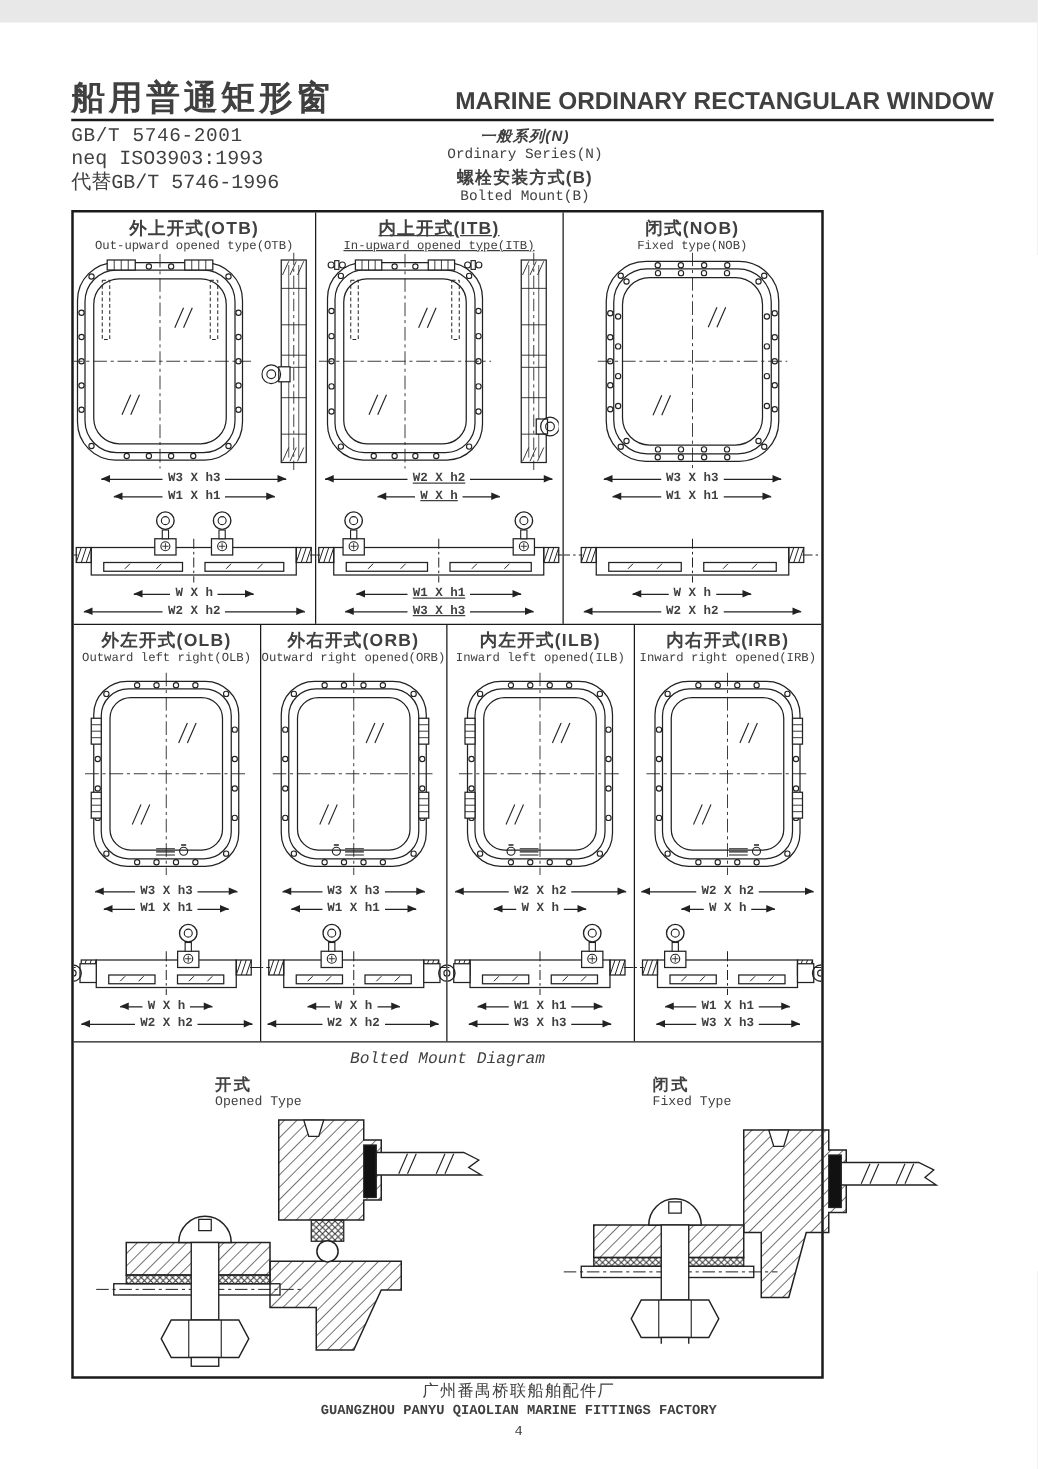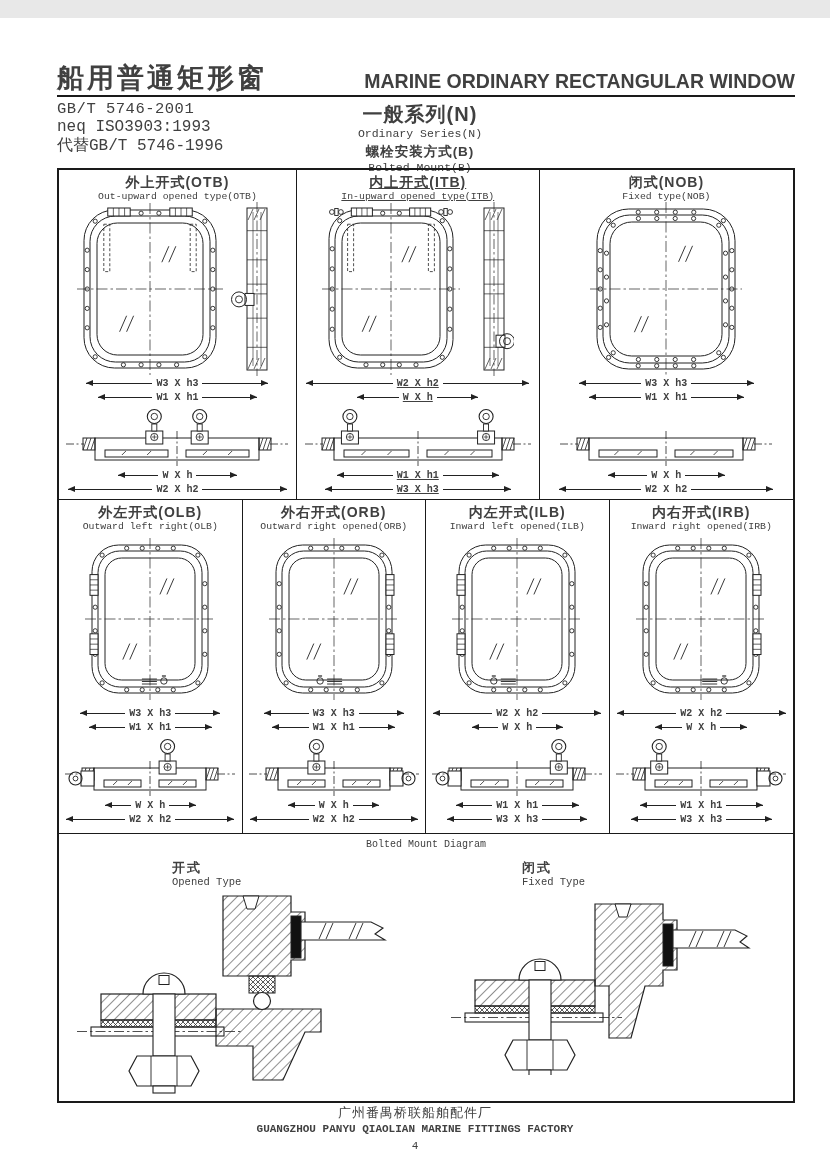--- a/index.html
+++ b/index.html
@@ -10,27 +10,27 @@
 
   
   .title-zh{left:57px;top:42px;font-size:27px;font-weight:bold;letter-spacing:3px;}
   .title-en{right:35px;top:52px;font-size:19.5px;font-weight:bold;letter-spacing:0px;
             font-family:"Liberation Sans","DejaVu Sans",sans-serif;}
   .head-rule{left:57px;top:77px;width:738px;height:2px;background:#1a1a1a;}
   .std-block{left:57px;top:82px;line-height:1.18;}
   .std-main{font-size:15.5px;letter-spacing:0.5px;}
   .std-sub{font-size:16px;}
   .series-block{left:260px;top:84px;width:320px;text-align:center;line-height:1.25;}
-  .series-zh{font-size:20px;font-weight:bold;letter-spacing:1px;}
+  .series-zh{font-size:12px;font-weight:bold;letter-spacing:1px;font-style:italic;}
   .series-en{font-size:11.5px;}
   .mount-zh{font-size:13.5px;font-weight:bold;margin-top:3px;letter-spacing:1px;}
   .mount-en{font-size:11.5px;}
 
   
-  .sheet{left:57px;top:150px;width:738px;height:935px;border:2px solid #1a1a1a;
+  .sheet{left:57px;top:150px;width:602px;height:935px;border:2px solid #1a1a1a;
          box-sizing:border-box;display:flex;flex-direction:column;}
   .row{display:flex;width:100%;box-sizing:border-box;}
   .row1{height:329px;}
   .row2{height:334px;border-top:1.5px solid #1a1a1a;}
   .cell{border-right:1.5px solid #1a1a1a;box-sizing:border-box;display:flex;
         flex-direction:column;align-items:center;overflow:hidden;}
   .cell:last-child{border-right:none;}
   .c-otb{width:32.4%;} .c-itb{width:33.1%;text-decoration:underline;} .c-nob{width:34.5%;}
   .row2 .cell{width:25%;}
   .ct{text-align:center;line-height:1.18;margin-top:4px;}
@@ -47,21 +47,21 @@
      border-bottom:3.5px solid transparent;border-right:7px solid #222;}
   .dline::after{content:"";position:absolute;right:0;top:-3px;border-top:3.5px solid transparent;
      border-bottom:3.5px solid transparent;border-left:7px solid #222;}
   .dlabel{position:relative;z-index:1;background:#fff;padding:0 4px;font-weight:bold;
      font-size:10px;font-family:"Liberation Mono","DejaVu Sans Mono",monospace;}
 
   
   .diag{position:relative;flex:1;border-top:1.5px solid #1a1a1a;}
   .diag-title{position:absolute;left:0;top:5px;width:100%;text-align:center;line-height:1.2;}
   .diag-title .zh{font-size:14.5px;font-weight:bold;letter-spacing:2px;}
-  .diag-title .en{font-size:10px;}
+  .diag-title .en{font-size:13px;font-style:italic;}
   .diag-label{position:absolute;width:150px;text-align:left;line-height:1.2;}
   .diag-label .zh{font-size:13px;font-weight:bold;letter-spacing:2px;}
   .diag-label .en{font-size:10.5px;}
   .dl-left{left:113px;top:26px;}
   .dl-right{left:463px;top:26px;}
   .ms-left{position:absolute;left:14px;top:48px;}
   .ms-right{position:absolute;left:368px;top:56px;}
 
   
   .footer{left:0;top:1086px;width:100%;text-align:center;line-height:1.35;}

